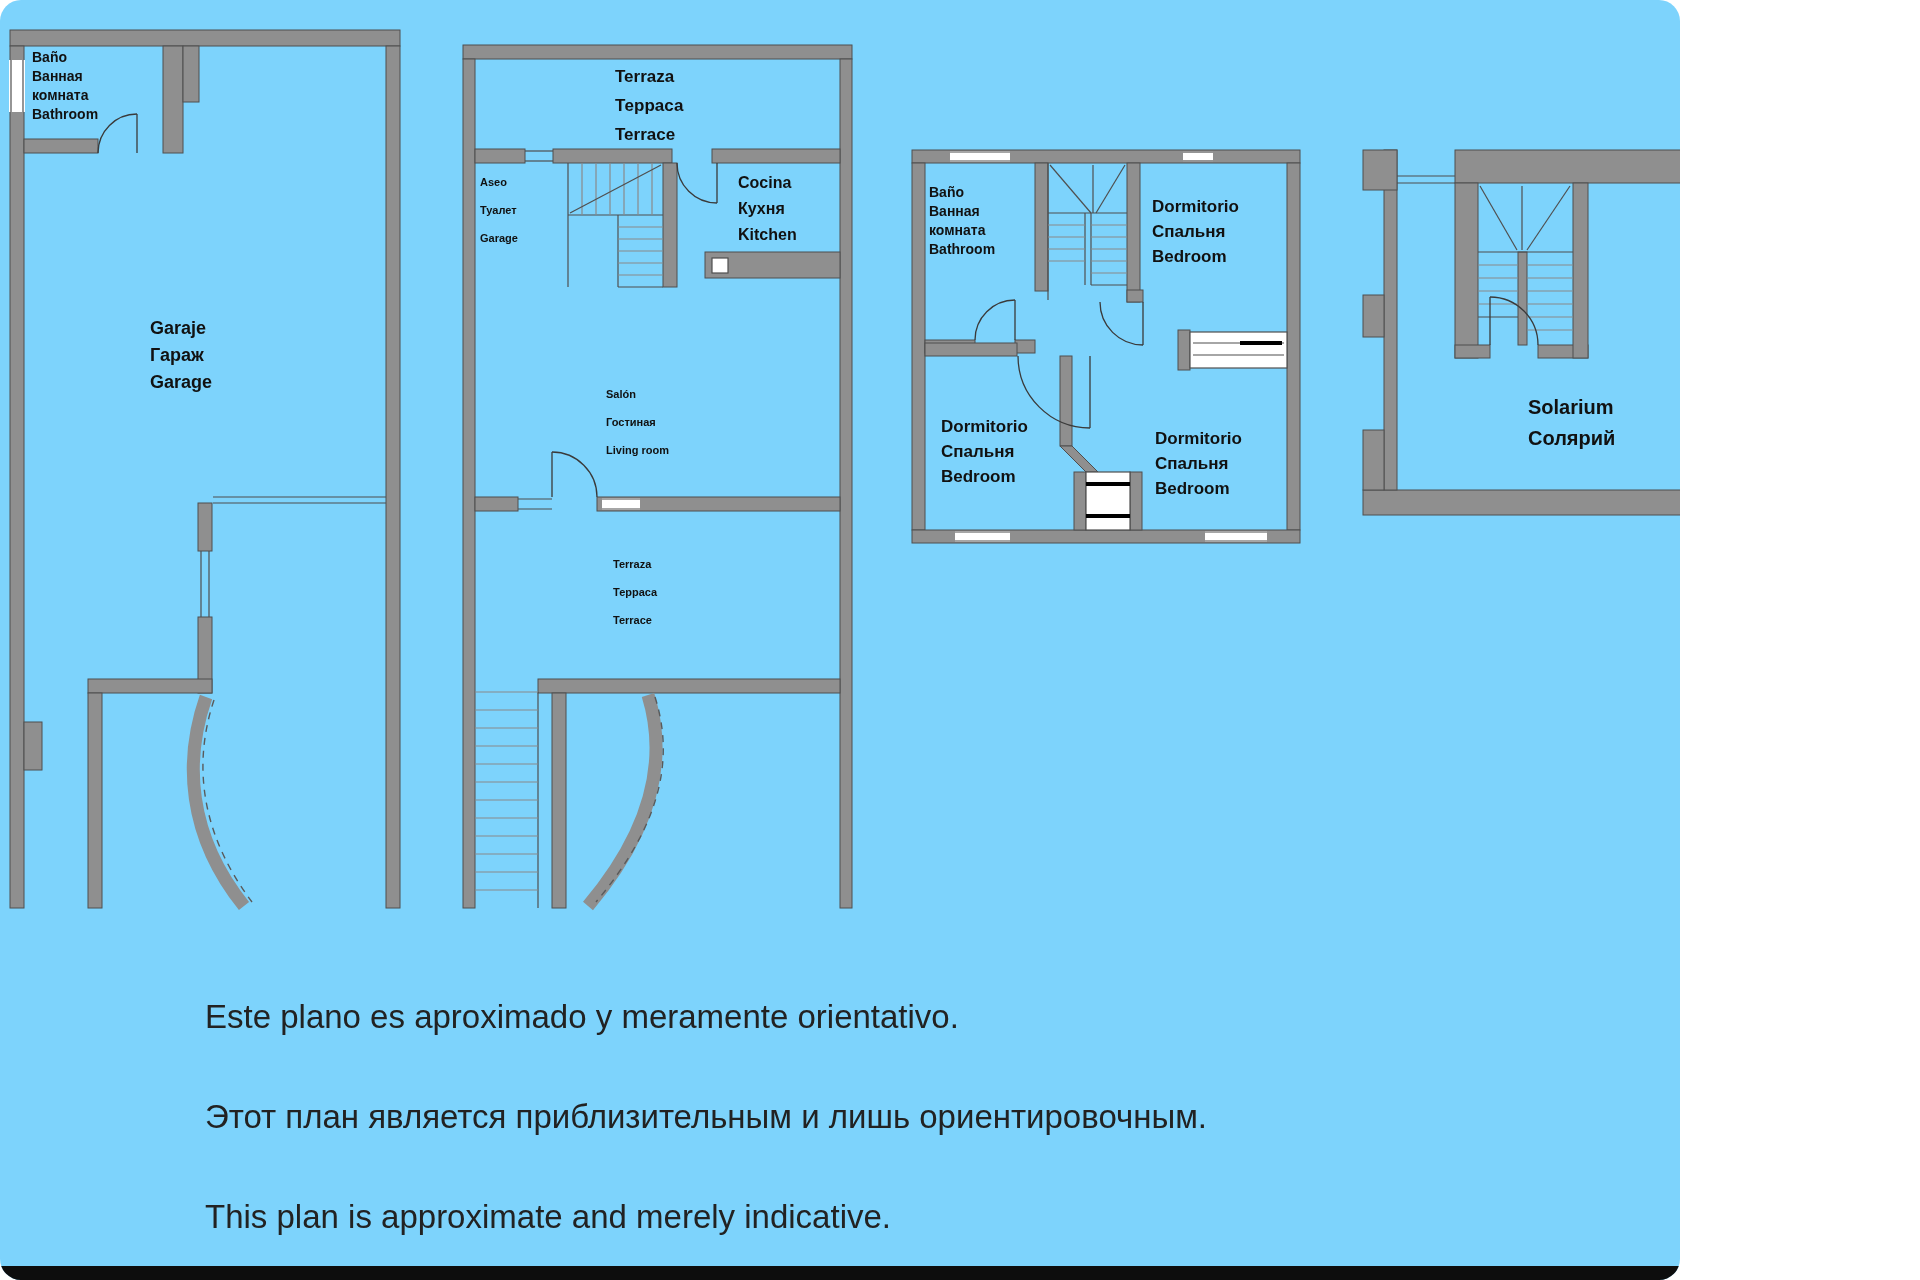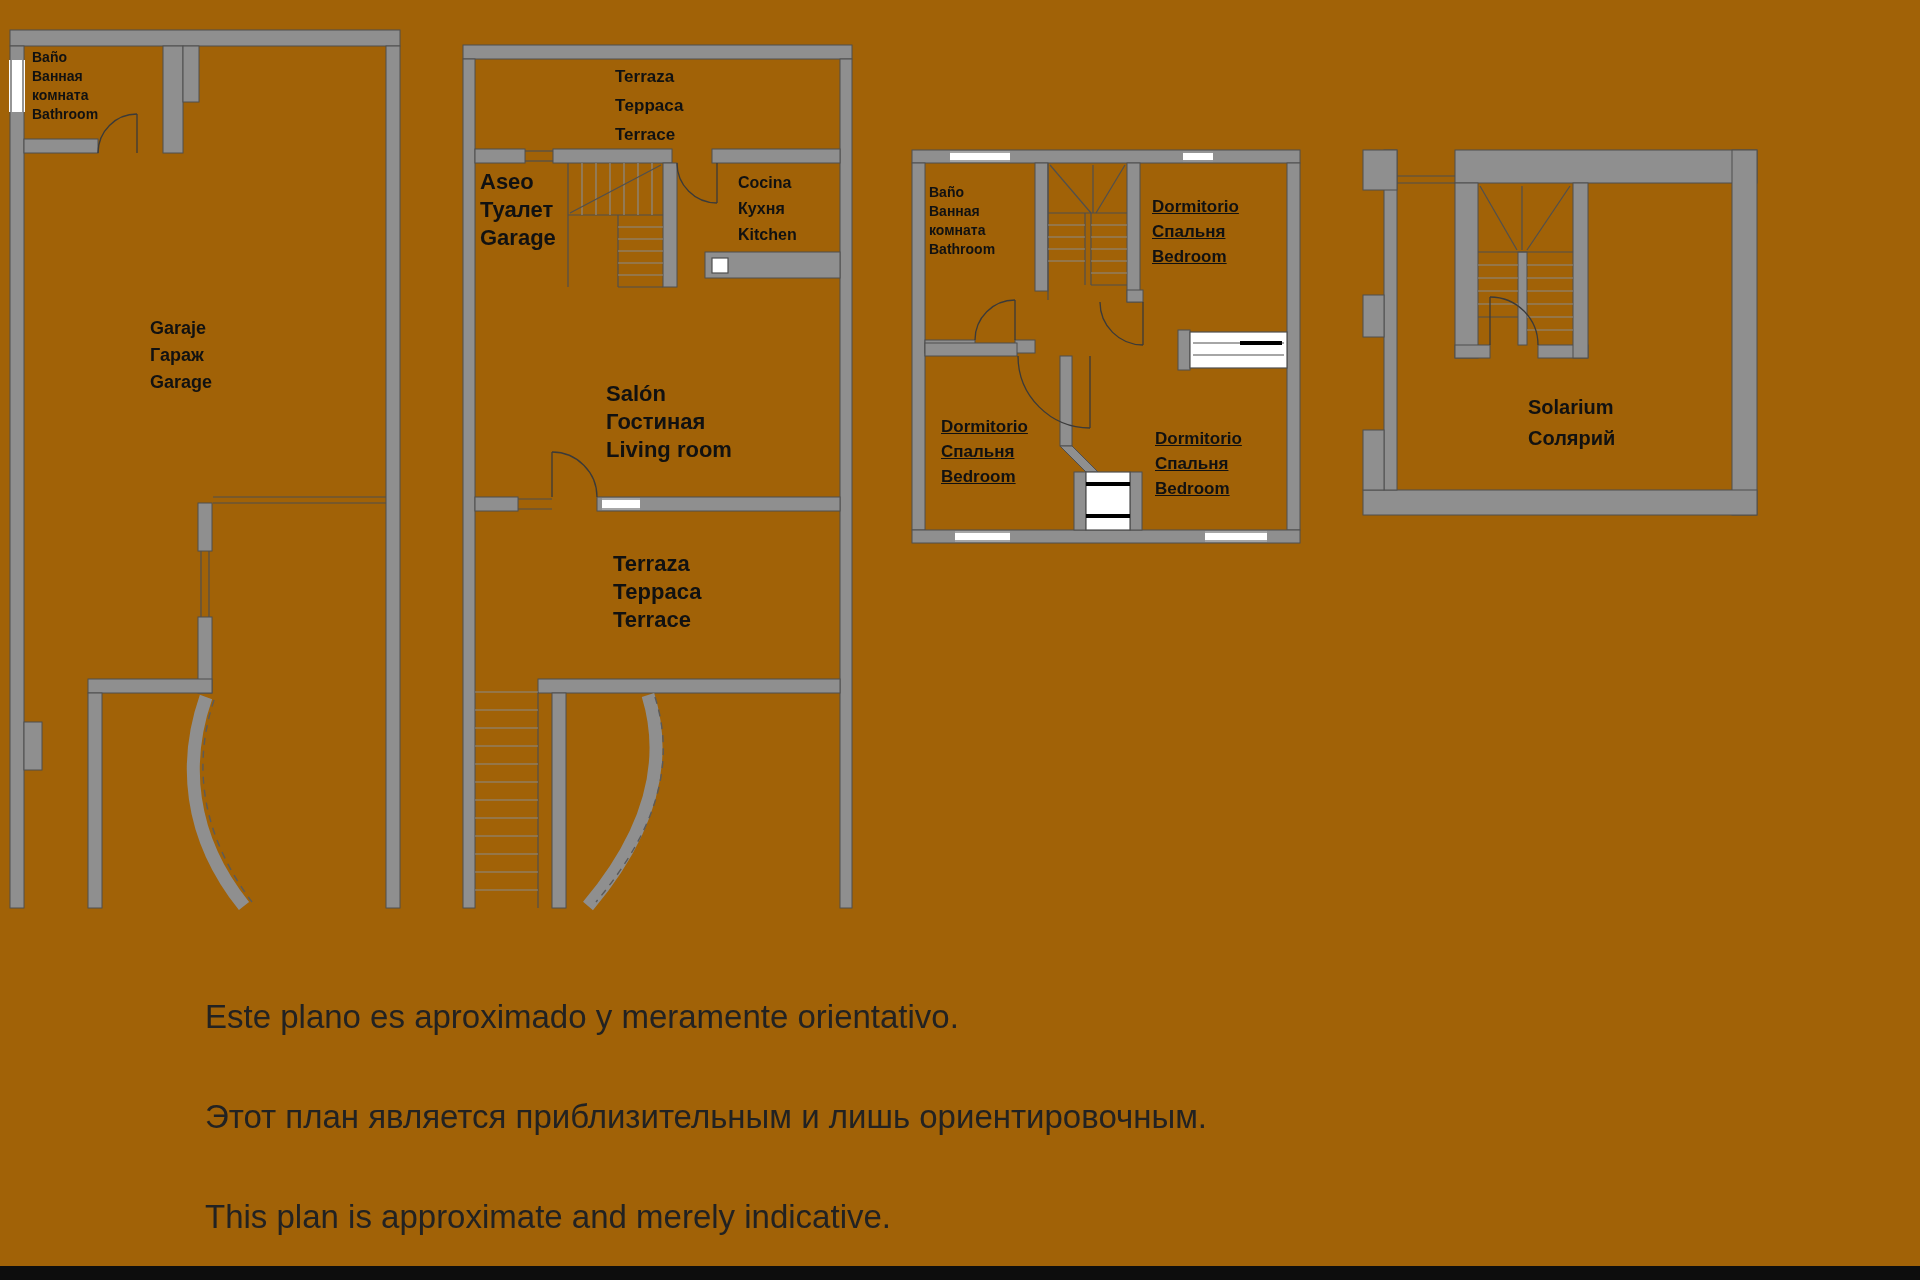--- a/index.html
+++ b/index.html
@@ -1,35 +1,35 @@
 <!DOCTYPE html>
 <html style="--wall: #8f8f8f; --wall-edge: #4f4f4f; --label-text: #111111; --disclaimer-text: #222222; --footer-bar: #0d0d0d;"><head>
 <meta charset="utf-8">
 <style>
   html,body{margin:0;padding:0;background:#ffffff;}
-  #canvas{position:relative;width:1920px;height:1280px;background:#a16207;overflow:hidden;
-          font-family:"Liberation Sans",sans-serif;}
+  #canvas{position:relative;width:1680px;height:1280px;background:#7dd3fc;overflow:hidden;
+          font-family:"Liberation Sans",sans-serif;border-radius:21px;}
   #plan-svg{position:absolute;left:0;top:0;}
   .wall{fill:var(--wall,#8f8f8f);stroke:var(--wall-edge,#4f4f4f);stroke-width:1;}
   .thin{stroke:var(--wall-edge,#4f4f4f);stroke-width:1.2;fill:none;}
   .tread{stroke:#8a8a8a;stroke-width:1.2;fill:none;}
   .arc{stroke:#3a3a3a;stroke-width:1.3;fill:none;}
   .ramp{stroke:var(--wall,#8f8f8f);fill:none;stroke-width:13;}
   .dash{stroke:#5a5a5a;stroke-width:1.4;fill:none;stroke-dasharray:7 6;}
   .winbox{fill:#ffffff;stroke:var(--wall-edge,#4f4f4f);stroke-width:1.2;}
   .wfill{fill:#ffffff;stroke:none;}
   .blk{stroke:#000;stroke-width:4;fill:none;}
   .room-label{position:absolute;color:var(--label-text,#111);font-weight:bold;white-space:nowrap;}
   .room-label span{display:block;}
   .fs14{font-size:14px;line-height:19px;}
-  .fs17{font-size:22px;line-height:28px;}
+  .fs17{font-size:11px;line-height:28px;}
   .fs17t{font-size:17px;line-height:29px;}
   .fs16{font-size:16px;line-height:26px;}
   .fs18{font-size:18px;line-height:27px;margin-top:12px;}
-  .fs17b{font-size:17px;line-height:25px;text-decoration:underline;}
+  .fs17b{font-size:17px;line-height:25px;}
   .fs18s{font-size:20px;line-height:31px;}
   .disclaimer-line{position:absolute;color:var(--disclaimer-text,#222);font-size:33px;white-space:nowrap;margin-top:40px;}
   #footer-bar{position:absolute;left:0;bottom:0;width:1920px;height:14px;background:var(--footer-bar,#0d0d0d);}
 </style>
 </head>
 <body>
 
 <div id="canvas">
 
   <svg id="plan-svg" viewBox="0 0 1920 1280" width="1920" height="1280">

